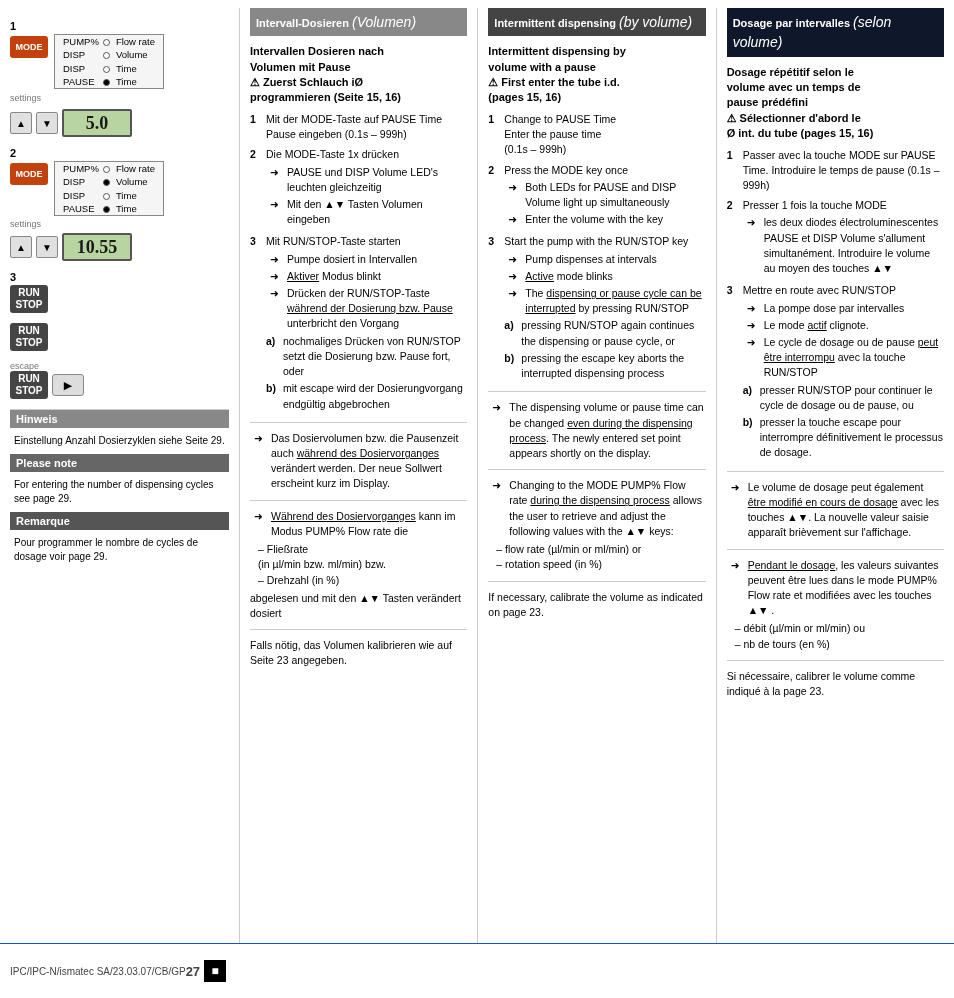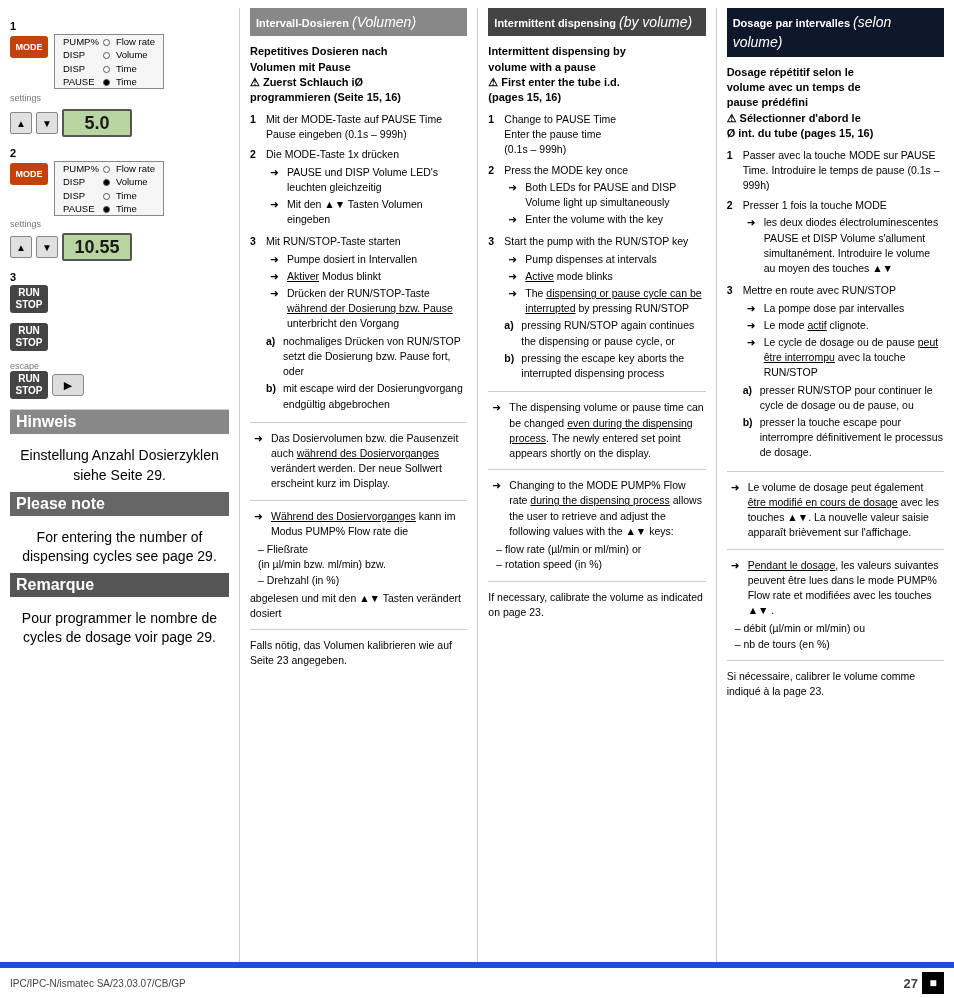--- a/index.html
+++ b/index.html
@@ -95,21 +95,21 @@
       display: inline-flex;
       align-items: center;
       justify-content: center;
       min-width: 70px;
       height: 28px;
       background: #b8d4a0;
       border: 2px solid #555;
       border-radius: 2px;
       font-size: 18px;
       font-weight: bold;
-      font-family: Liberation Sans, sans-serif;
+      font-family: Liberation Serif, serif;
       color: #1a1a1a;
       padding: 0 6px;
     }
     .section-number {
       font-size: 11px;
       font-weight: bold;
       margin: 4px 0 2px 0;
     }
     .run-stop-btn {
       display: inline-flex;
@@ -136,31 +136,30 @@
       border-radius: 3px;
       font-size: 11px;
     }
     .info-box {
       margin-top: 10px;
       border-top: 1px solid #ccc;
     }
     .info-header {
       padding: 3px 6px;
       font-weight: bold;
-      font-size: 16px;
-      margin-bottom: 10px;
+      font-size: 11px;
+      margin-bottom: 4px;
     }
     .info-header.hinweis { background: #888; color: #fff; }
     .info-header.please-note { background: #666; color: #fff; }
     .info-header.remarque { background: #555; color: #fff; }
     .info-text {
-      font-size: 14px;
+      font-size: 10px;
       padding: 2px 4px 6px 4px;
       line-height: 1.4;
-      text-align: center;
     }
     
     .col-panel {
       flex: 1;
       padding: 0 10px;
       border-right: 1px solid #ccc;
       font-size: 10.5px;
       line-height: 1.45;
     }
     .col-panel:last-child {
@@ -216,24 +215,24 @@
     }
     .ab-label { font-weight: bold; min-width: 14px; }
     .divider-line {
       border: none;
       border-top: 1px solid #ccc;
       margin: 8px 0;
     }
     
     .page-footer {
       display: flex;
-      justify-content: space-between;
-      align-items: center;
-      padding: 4px 10px;
-      border-top: 6px solid #1d4ed8;
+      justify-content: flex-start;
+      align-items: center;
+      padding: 16px 10px;
+      border-top: 1px solid #1d4ed8;
       font-size: 10px;
       color: #444;
     }
     .page-num {
       display: flex;
       align-items: center;
       gap: 4px;
       font-weight: bold;
       font-size: 13px;
     }
@@ -376,21 +375,21 @@
         <div class="info-text">Pour programmer le nombre de cycles de dosage voir page 29.</div>
       </div>
     </div>
 
     <div class="col-panel">
       <div class="col-header german">
         <span>Intervall-Dosieren</span>
         <span class="light">(Volumen)</span>
       </div>
       <div class="section-title">
-        <span>Repetitives Dosieren nach</span><br>
+        <span>Intervallen Dosieren nach</span><br>
         <span>Volumen mit Pause</span><br>
         <span>⚠ Zuerst Schlauch iØ</span><br>
         <span>programmieren (Seite 15, 16)</span>
       </div>
 
       <ol class="numbered-list">
         <li>
           <span class="list-num">1</span>
           <div class="list-content">
             Mit der MODE-Taste auf PAUSE Time<br>

